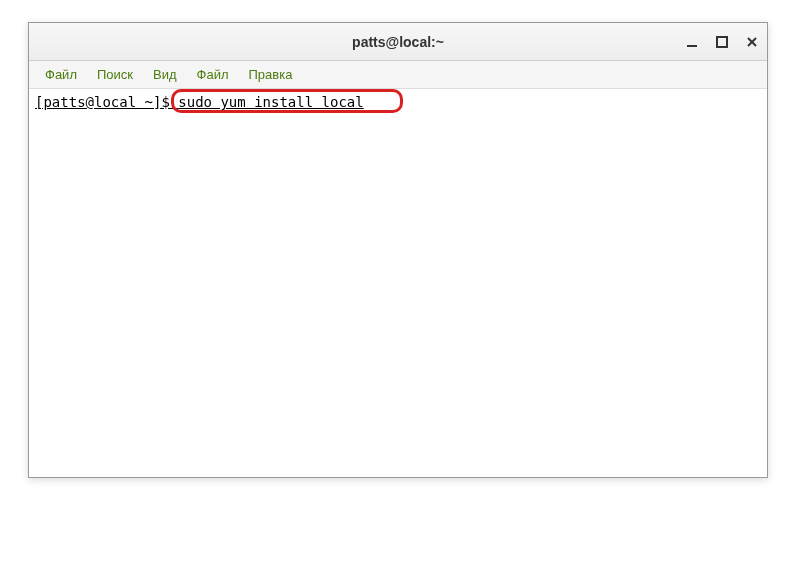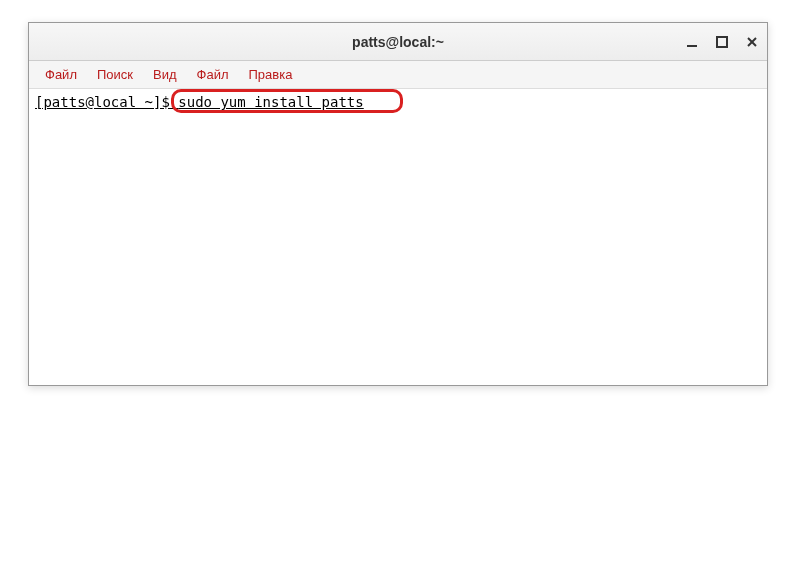--- a/index.html
+++ b/index.html
@@ -12,21 +12,21 @@
       font-family: sans-serif;
       width: 796px;
       height: 561px;
       position: relative;
     }
     .window {
       position: absolute;
       top: 22px;
       left: 28px;
       width: 740px;
-      height: 364px;
+      height: 456px;
       border: 1px solid #999;
       background: #fff;
       box-shadow: 0 2px 8px rgba(0,0,0,0.15);
     }
     .titlebar {
       height: 38px;
       background: linear-gradient(#f7f7f7, #ededed);
       border-bottom: 1px solid #ccc;
       display: flex;
       align-items: center;
@@ -63,21 +63,21 @@
       background: #f5f5f5;
       border-bottom: 1px solid #ddd;
       display: flex;
       align-items: center;
       padding: 0 6px;
       gap: 0;
     }
     .menu-item {
       padding: 4px 10px;
       font-size: 13px;
-      color: #b91c1c;
+      color: #4d7c0f;
       cursor: pointer;
     }
     .terminal-body {
       background: #fff;
       height: calc(100% - 66px);
       padding: 4px 6px;
       font-family: "DejaVu Sans Mono", "Liberation Mono", monospace;
       font-size: 14px;
       color: #000;
       position: relative;
@@ -137,18 +137,18 @@
     <div class="menu-item">Файл</div>
     <div class="menu-item">Поиск</div>
     <div class="menu-item">Вид</div>
     <div class="menu-item">Файл</div>
     <div class="menu-item">Правка</div>
   </div>
 
   <div class="terminal-body">
     <div class="term-line">
       <span class="prompt">[patts@local ~]$ </span>
-        <span class="cmd">sudo yum install patts</span>
+        <span class="cmd">sudo yum install local</span>
     </div>
     <div class="highlight-box"></div>
   </div>
 
 </div>
 
 </body></html>

